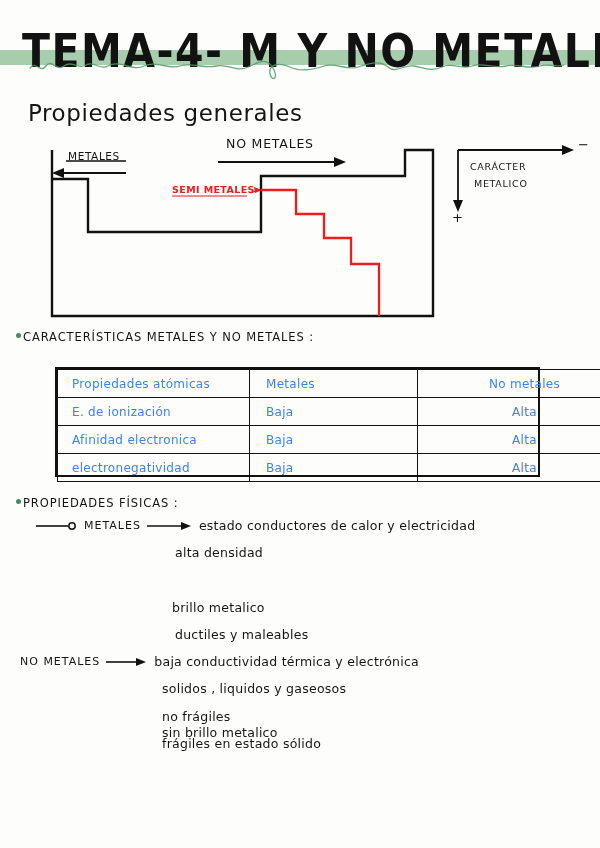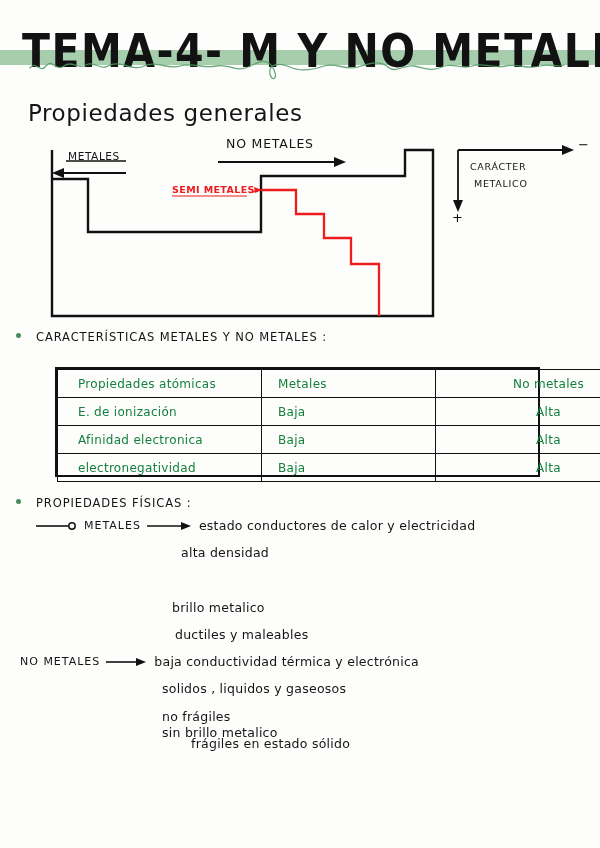--- a/index.html
+++ b/index.html
@@ -68,21 +68,21 @@
     position: absolute;
     left: 0; top: 136px;
     width: 600px; height: 190px;
   }
 
   
   .bullet-line {
     position: absolute;
     display: flex;
     align-items: baseline;
-    gap: 15px;
+    gap: 2px;
     white-space: nowrap;
   }
   .bullet-dot {
     width: 5px; height: 5px;
     border-radius: 50%;
     background: #4a8a5c;
     display: inline-block;
     position: relative;
     top: -3px;
     flex: 0 0 auto;
@@ -104,24 +104,24 @@
     border: 2.5px solid #111;
     box-sizing: border-box;
   }
   table.props {
     width: 100%; height: 100%;
     border-collapse: collapse;
     table-layout: fixed;
   }
   table.props td {
     border: 1.2px solid #111;
-    padding: 0 20px;
+    padding: 0 14px;
     font-family: "DejaVu Sans", sans-serif;
     font-size: 12px;
-    color: #15803d;
+    color: #3b82f6;
     letter-spacing: .3px;
     height: 27px;
     vertical-align: middle;
   }
   table.props td.col-a { width: 163px; text-align: left; }
   table.props td.col-b { width: 137px; text-align: left; padding-left: 16px; }
   table.props td.col-c { width: 185px; text-align: center; }
 
   
   .note {
@@ -249,31 +249,31 @@
       <circle cx="36" cy="6" r="3.2" fill="none" stroke="#111" stroke-width="1.5"></circle>
     </svg>
     <span class="note note-caps" style="position:static;">METALES</span>
     <svg class="arrow-svg" width="46" height="12" viewBox="0 0 46 12">
       <line x1="0" y1="6" x2="36" y2="6" stroke="#111" stroke-width="1.6"></line>
       <polygon points="44,6 34,2 34,10" fill="#111"></polygon>
     </svg>
     <span class="note" style="position:static;">estado conductores  de calor  y  electricidad</span>
   </div>
 
-  <div class="note" style="left:175px; top:545px;margin-left:6px;">alta densidad</div>
+  <div class="note" style="left:175px; top:545px;">alta densidad</div>
   <div class="note" style="left:172px; top:600px;">brillo metalico</div>
   <div class="note" style="left:175px; top:627px;">ductiles y  maleables</div>
 
   <div class="row-flex" style="left:20px; top:654px;">
     <span class="note note-caps" style="position:static;">NO METALES</span>
     <svg class="arrow-svg" width="42" height="12" viewBox="0 0 42 12">
       <line x1="0" y1="6" x2="32" y2="6" stroke="#111" stroke-width="1.6"></line>
       <polygon points="40,6 30,2 30,10" fill="#111"></polygon>
     </svg>
     <span class="note" style="position:static;">baja conductividad  térmica  y  electrónica</span>
   </div>
 
   <div class="note" style="left:162px; top:681px;">solidos , liquidos  y  gaseosos</div>
   <div class="note" style="left:162px; top:709px;">no frágiles</div>
-  <div class="note" style="left:162px; top:736px;margin-left:29px;">frágiles en estado  sólido</div>
+  <div class="note" style="left:162px; top:736px;">frágiles en estado  sólido</div>
   <div class="note" style="left:162px; top:725px;">sin brillo metalico</div>
 
 </div>
 
 </body></html>

